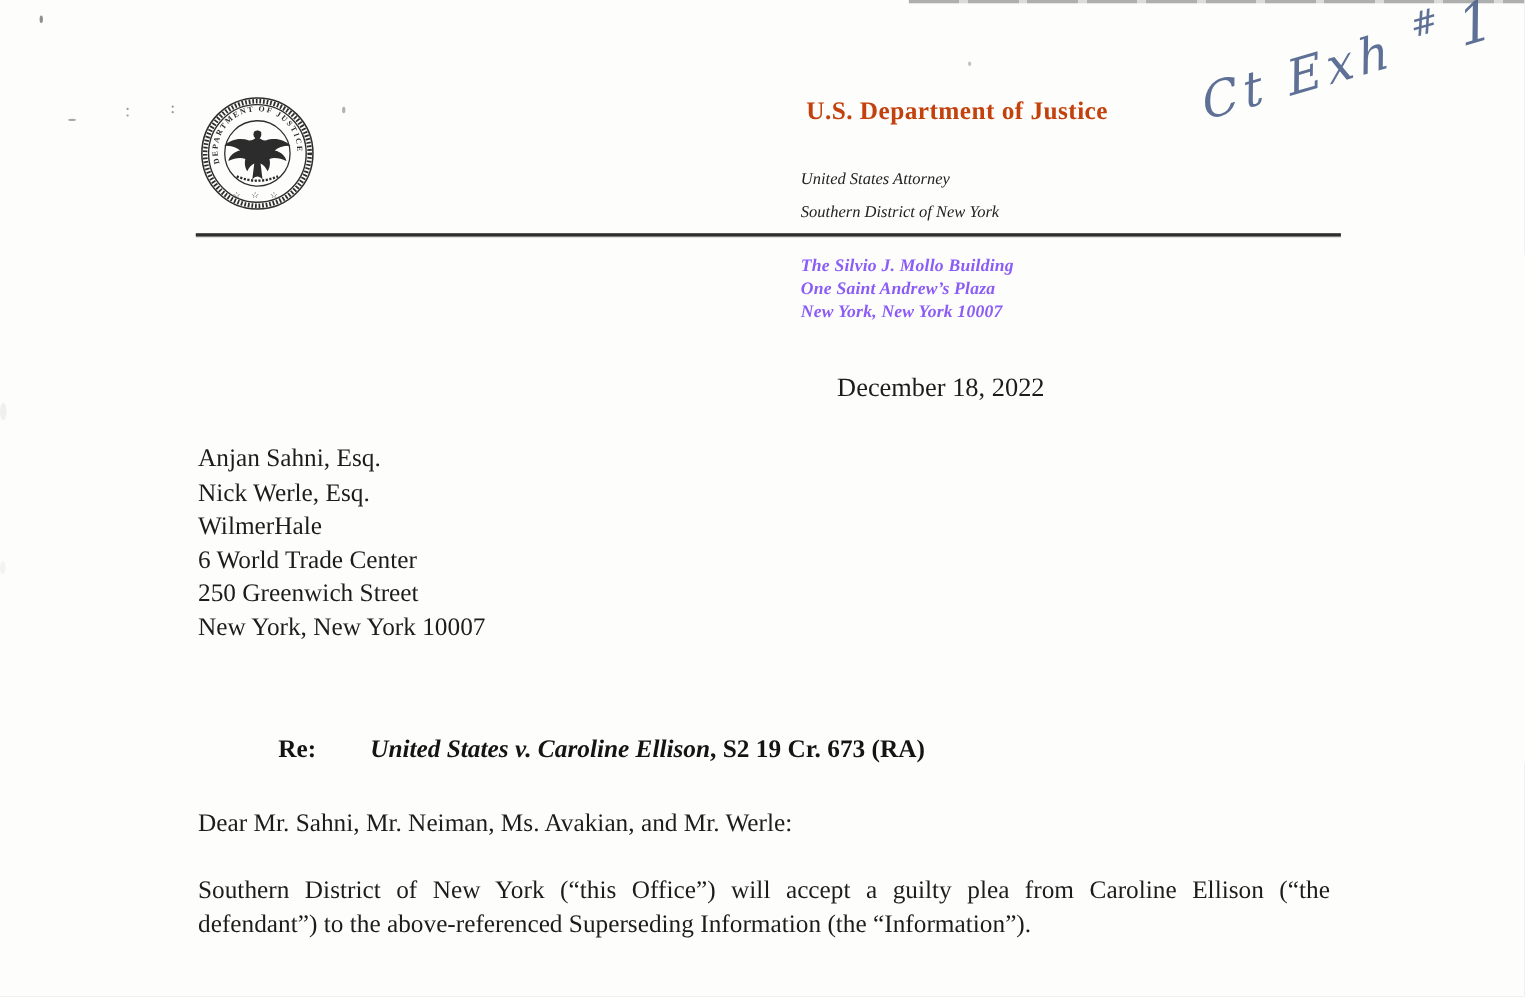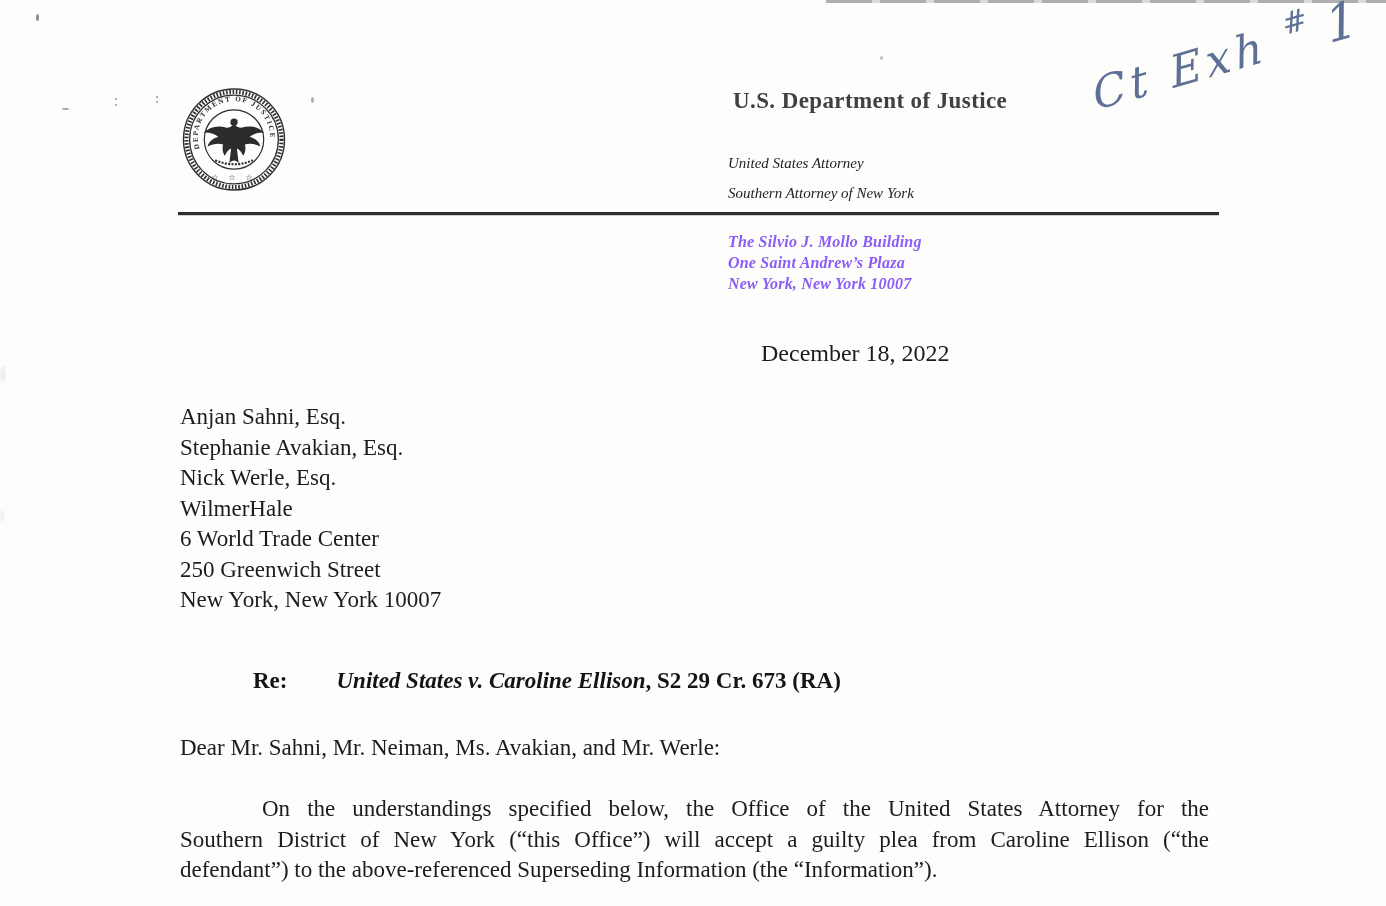--- a/index.html
+++ b/index.html
@@ -28,21 +28,21 @@
     position: absolute;
     left: 182px; top: 88px;
     width: 104px; height: 103px;
     filter: blur(.3px);
   }
 
   
   .hdr-agency {
     position: absolute; left: 733px; top: 88px;
     font-size: 23px; font-weight: bold; letter-spacing: .4px;
-    color: #404040;
+    color: #c2410c;
   }
   .hdr-office {
     position: absolute; left: 728px; top: 148px;
     font-size: 15px; font-style: italic; line-height: 30px;
     color: #222;
   }
 
   .rule {
     position: absolute; left: 178px; top: 212px;
     width: 1041px; height: 3px;
@@ -167,52 +167,50 @@
                c-6 -5.8 -14.5 -7.8 -23 -4.8
                c-3 -.2 -5.5 -1.7 -7.5 -4.2 z"></path>
     </g>
     <path d="M33 73 Q 52 81 71 73" fill="none" stroke="#2c2c2c" stroke-width="2.2" stroke-dasharray="2 1.4"></path>
     <text x="52" y="92.5" text-anchor="middle" font-size="8" letter-spacing="4" fill="#2a2a2a">☆ ☆ ☆</text>
   </svg>
 
   <div class="hdr-agency">U.S. Department of Justice</div>
   <div class="hdr-office">
     <div>United States Attorney</div>
-    <div>Southern Attorney of New York</div>
+    <div>Southern District of New York</div>
   </div>
 
   <div class="exhibit-note">
     <span>Ct Exh </span><span class="hash">#</span><span class="num"> 1</span>
   </div>
 
   <div class="rule"></div>
 
   <div class="station-address">
     <div>The Silvio J. Mollo Building</div>
     <div>One Saint Andrew’s Plaza</div>
     <div>New York, New York 10007</div>
   </div>
 
   <div class="date-line">December 18, 2022</div>
 
   <div class="recipients">
     <div>Anjan Sahni, Esq.</div>
-    <div>Stephanie Avakian, Esq.</div>
     <div>Nick Werle, Esq.</div>
     <div>WilmerHale</div>
     <div>6 World Trade Center</div>
     <div>250 Greenwich Street</div>
     <div>New York, New York 10007</div>
   </div>
 
   <div class="re-line">
-    <span class="re-label">Re:</span><span class="re-case">United States v. Caroline Ellison</span><span>, S2 29 Cr. 673 (RA)</span>
+    <span class="re-label">Re:</span><span class="re-case">United States v. Caroline Ellison</span><span>, S2 19 Cr. 673 (RA)</span>
   </div>
 
   <div class="salutation">Dear Mr. Sahni, Mr. Neiman, Ms. Avakian, and Mr. Werle:</div>
 
   <div class="body-para">
-    <div class="jline first">On the understandings specified below, the Office of the United States Attorney for the</div>
     <div class="jline">Southern District of New York (“this Office”) will accept a guilty plea from Caroline Ellison (“the</div>
     <div class="jline last">defendant”) to the above-referenced Superseding Information (the “Information”).</div>
   </div>
 
 </div>
 
 </body></html>

